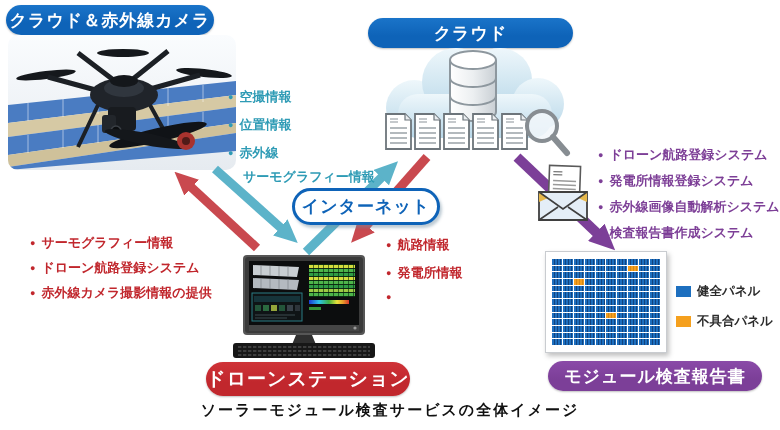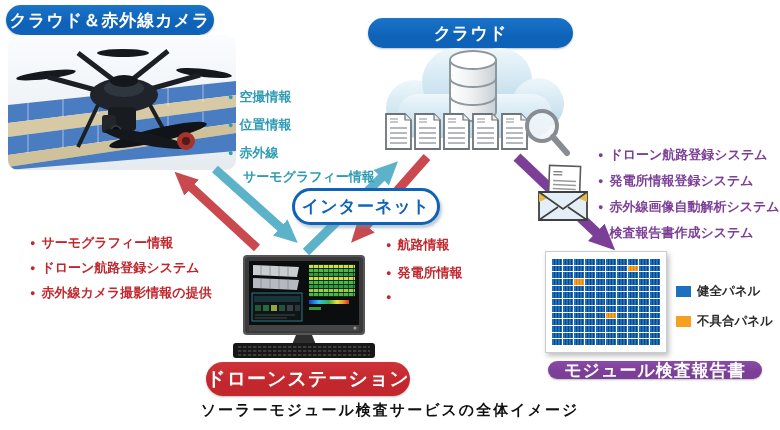--- a/index.html
+++ b/index.html
@@ -13,21 +13,21 @@
     font-family:"Liberation Sans","DejaVu Sans",sans-serif;}
   .pill{position:absolute;display:flex;align-items:center;justify-content:center;
     color:#fff;font-weight:bold;border-radius:17px;letter-spacing:1px;
     box-shadow:0 1px 2px rgba(0,0,0,.25);}
   .pill.blue{background:linear-gradient(180deg,#1a74c9,var(--c-blue-pill) 60%);}
   .pill.red{background:linear-gradient(180deg,#cf3338,var(--c-red-pill) 60%);}
   .pill.purple{background:linear-gradient(180deg,#8a4aa8,var(--c-purple-pill) 60%);}
   #pill-drone{left:6px;top:5px;width:208px;height:30px;font-size:17px;}
   #pill-cloud{left:368px;top:18px;width:205px;height:30px;font-size:17px;}
   #pill-station{left:206px;top:362px;width:204px;height:34px;font-size:19px;}
-  #pill-report{left:548px;top:361px;width:214px;height:18px;font-size:17px;}
+  #pill-report{left:548px;top:361px;width:214px;height:30px;font-size:17px;}
   #drone-art{position:absolute;left:8px;top:35px;width:228px;height:135px;}
   #cloud-art{position:absolute;left:372px;top:36px;width:202px;height:128px;}
   #station-art{position:absolute;left:233px;top:255px;width:142px;height:104px;}
   #envelope{position:absolute;left:536px;top:163px;width:54px;height:60px;z-index:6;}
   #arrows{position:absolute;left:0;top:0;width:780px;height:430px;z-index:3;pointer-events:none;}
   #internet{position:absolute;left:292px;top:188px;width:142px;height:31px;z-index:5;
     background:#fff;border:3px solid var(--c-blue-pill);border-radius:19px;
     display:flex;align-items:center;justify-content:center;color:var(--c-blue-pill);
     font-size:17px;font-weight:bold;letter-spacing:1px;box-shadow:2px 3px 3px rgba(110,140,160,.45);}
   .blist{position:absolute;display:flex;flex-direction:column;font-weight:bold;font-size:13px;z-index:4;}

